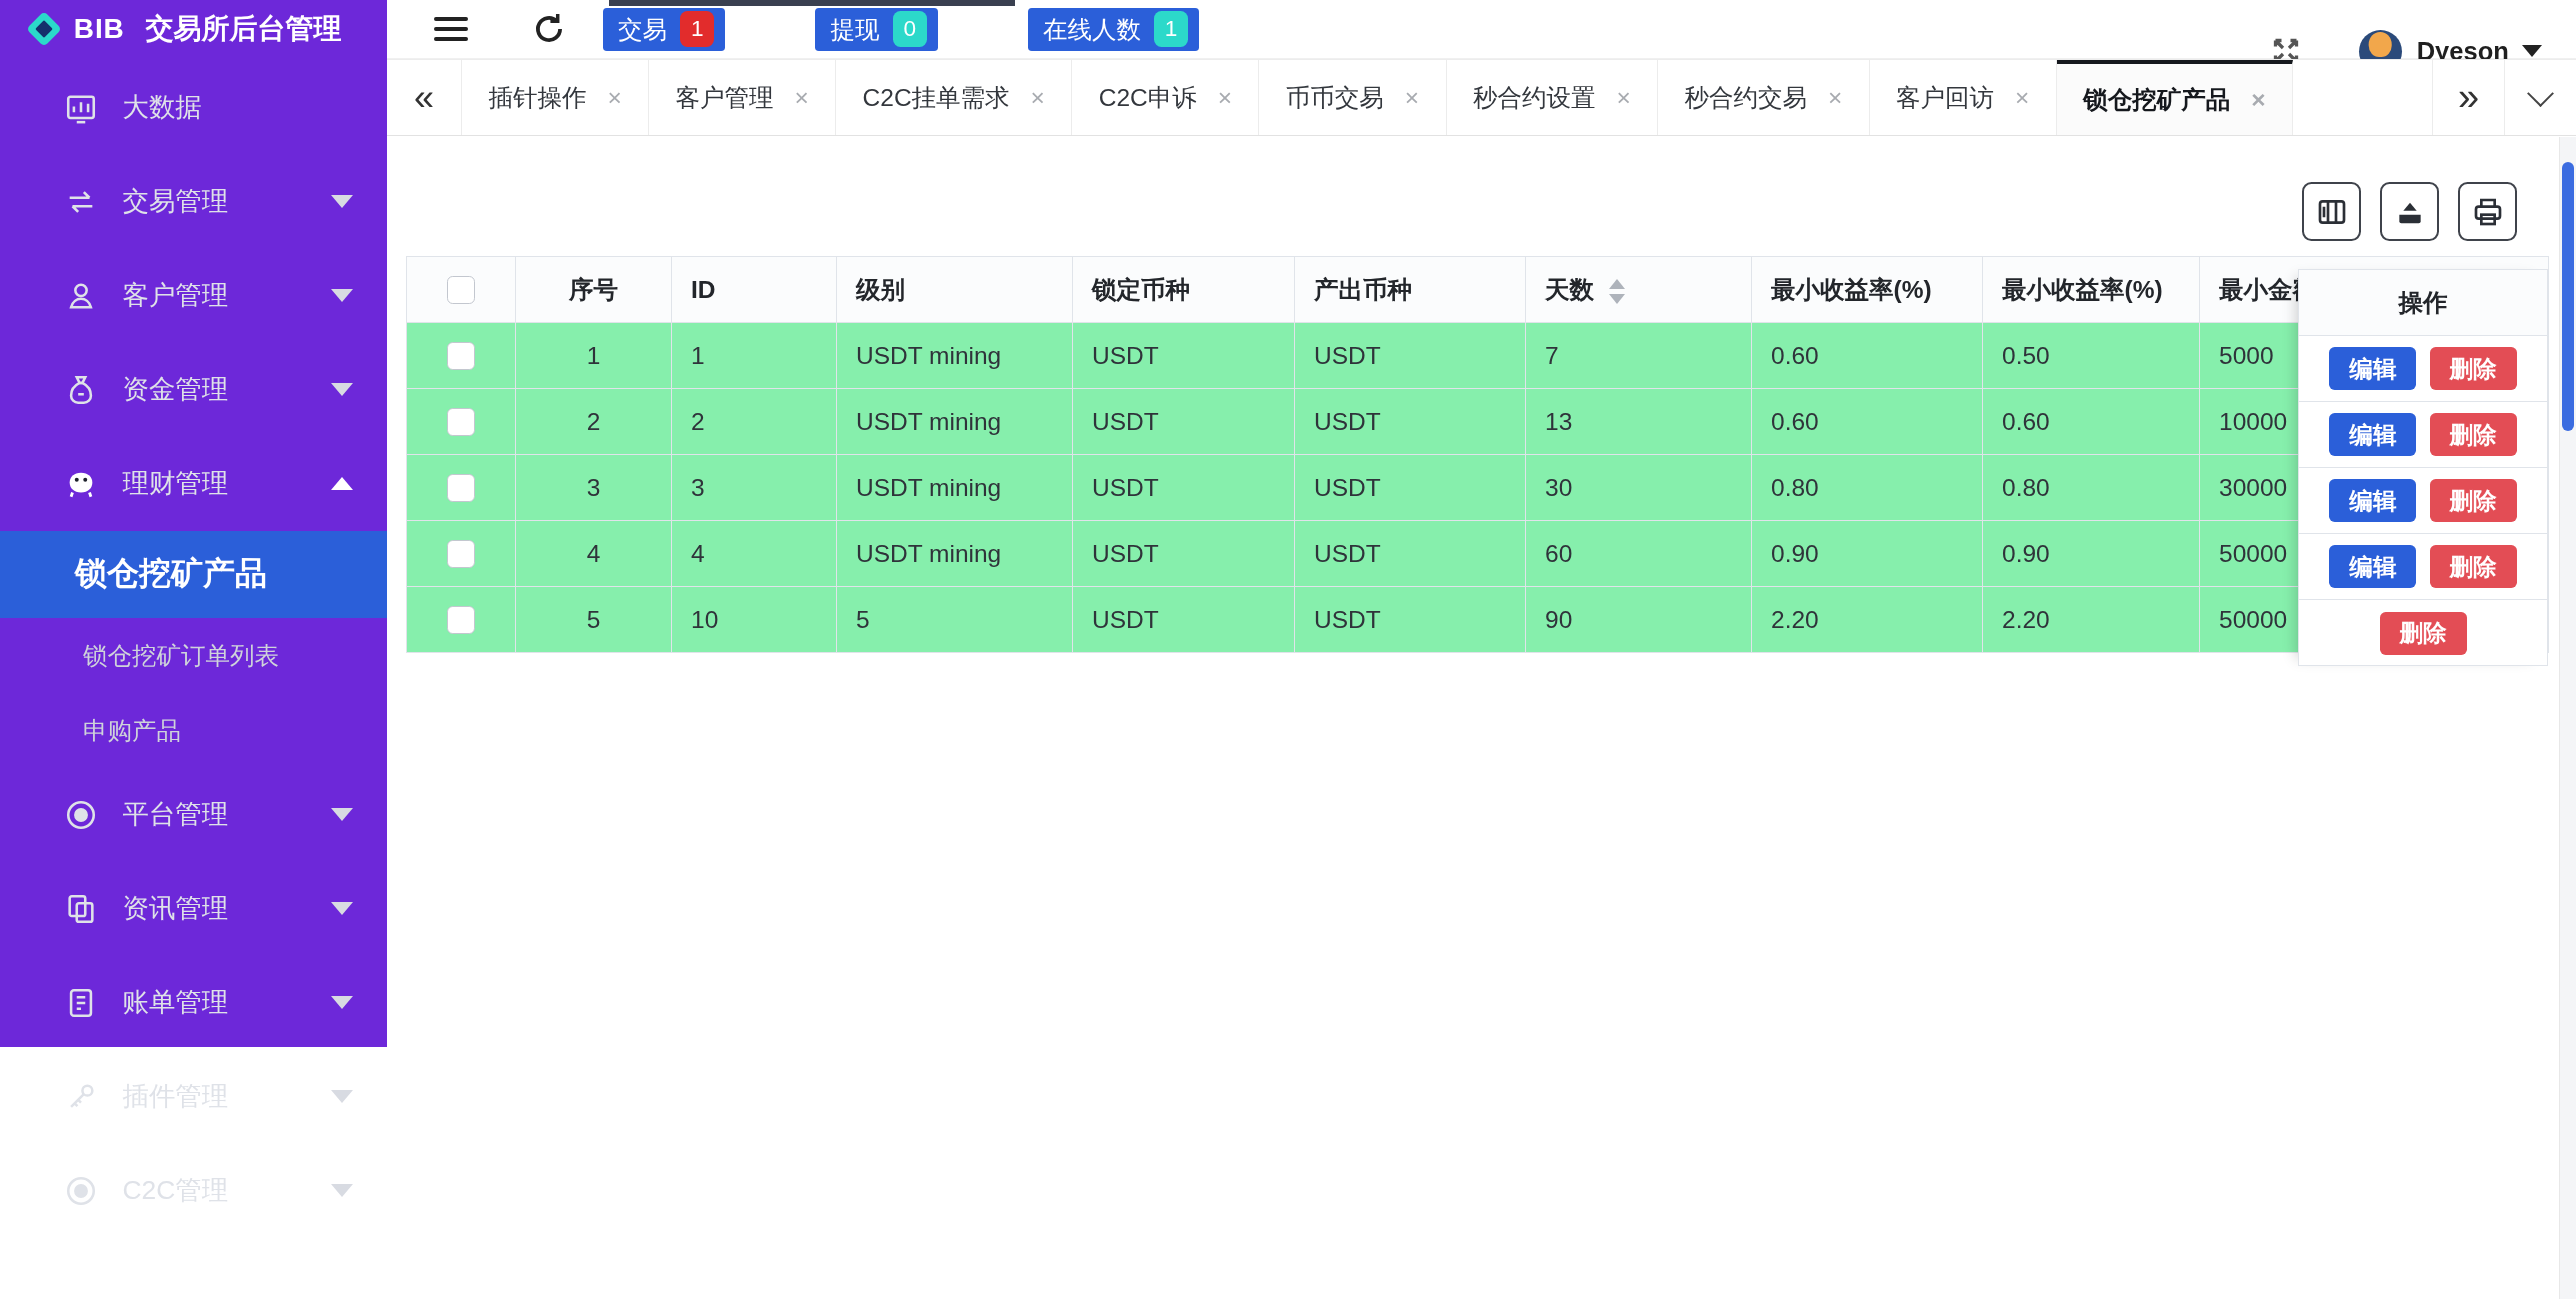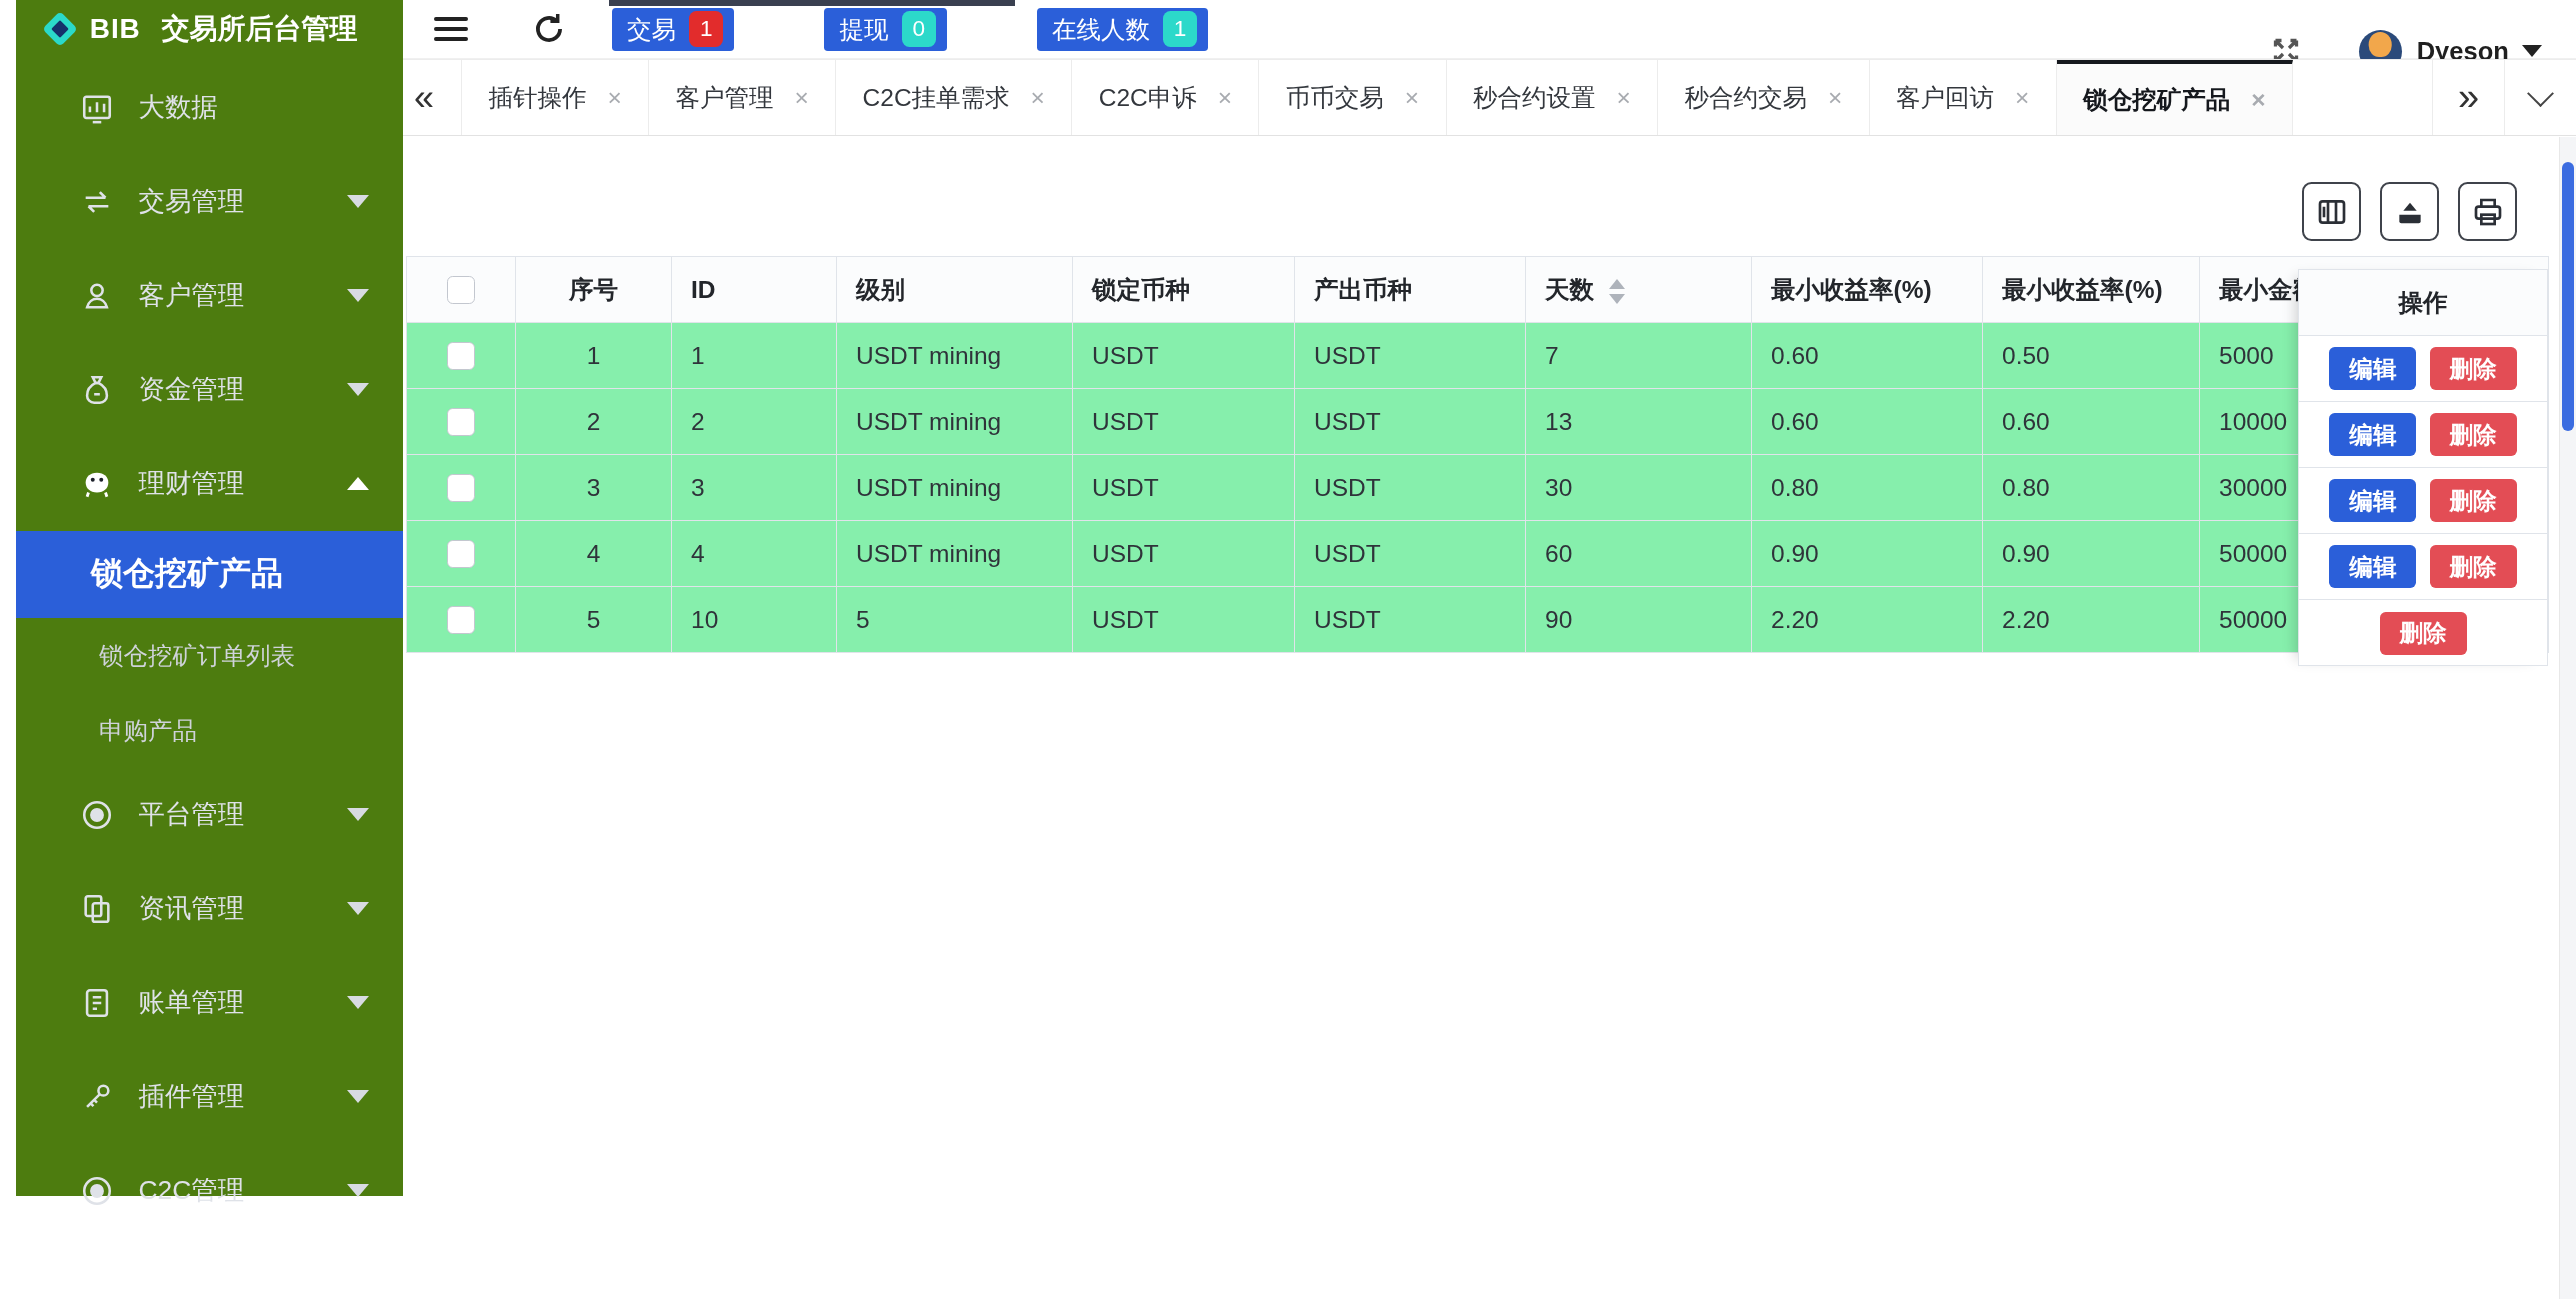--- a/index.html
+++ b/index.html
@@ -6,22 +6,22 @@
   html,body { width: 2576px; height: 1299px; overflow: hidden; }
   body {
     font-family: "Liberation Sans", "DejaVu Sans", sans-serif;
     background: #ffffff;
     position: relative;
     color: #2f333a;
   }
 
   
   .sidebar {
-    position: absolute; left: 16px; top: 0; width: 387px; height: 1196px;
-    background: #4d7c0f; z-index: 5;
+    position: absolute; left: 0; top: 0; width: 387px; height: 1047px;
+    background: #6d28d9; z-index: 5;
   }
   .sidebar-header {
     height: 57px; display: flex; align-items: center; padding-left: 24.5px; gap: 11.3px;
   }
   .logo-text { color: #fff; font-size: 28px; font-weight: bold; letter-spacing: 0.9px; }
   .app-title { color: #fff; font-size: 28px; font-weight: bold; margin-left: 9.4px; white-space: nowrap; }
   .menu { padding-top: 3.8px; }
   .menu-item {
     height: 94px; display: flex; align-items: center; gap: 24.5px;
     padding: 0 34px 0 64px; color: #dfe2e8; font-size: 26.4px; cursor: pointer;
@@ -51,21 +51,21 @@
   .topbar {
     position: absolute; left: 387px; top: 0; right: 0; height: 59px;
     background: #ffffff; display: flex; align-items: center;
     padding: 0 34px 0 47px; border-bottom: 0.9px solid #f0f0f0;
   }
   .top-strip { position: absolute; left: 609px; top: 0; width: 406px; height: 5.7px; background: #3a4050; z-index: 6; }
   .hamburger { width: 34px; display: flex; flex-direction: column; gap: 6.6px; cursor: pointer; }
   .hamburger i { display: block; height: 3.8px; background: #222; border-radius: 1.9px; }
   .refresh-btn { margin-left: 62px; cursor: pointer; display: flex; align-items: center; }
   .chip {
-    margin-left: 44px; height: 43px; display: inline-flex; align-items: center;
+    margin-left: 35px; height: 43px; display: inline-flex; align-items: center;
     background: #2b5fd9; color: #fff; font-size: 24.5px; padding: 0 11.3px 0 15px;
     border-radius: 3.8px; gap: 13.2px; border: none; cursor: pointer; white-space: nowrap;
     font-family: inherit;
   }
   .chip + .chip { margin-left: 90px; }
   .chip .badge {
     min-width: 34px; height: 36px; border-radius: 7.5px; color: #fff; font-size: 22.6px;
     display: inline-flex; align-items: center; justify-content: center; padding: 0 5.7px;
   }
   .badge.red { background: #e22c2c; }

